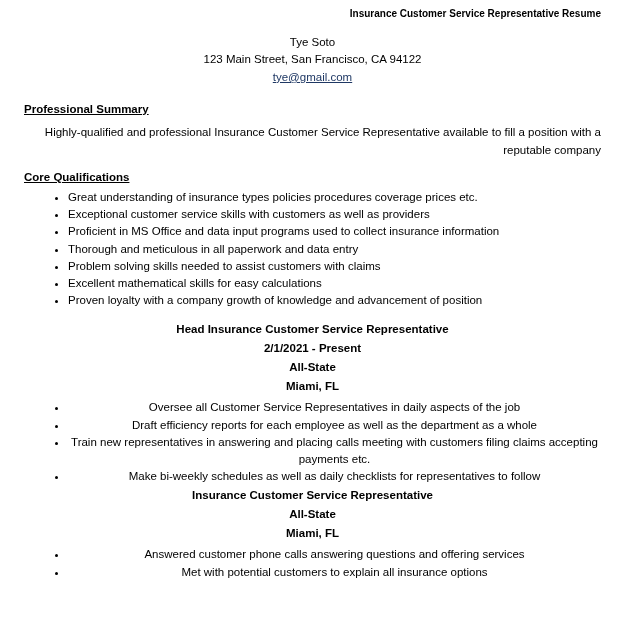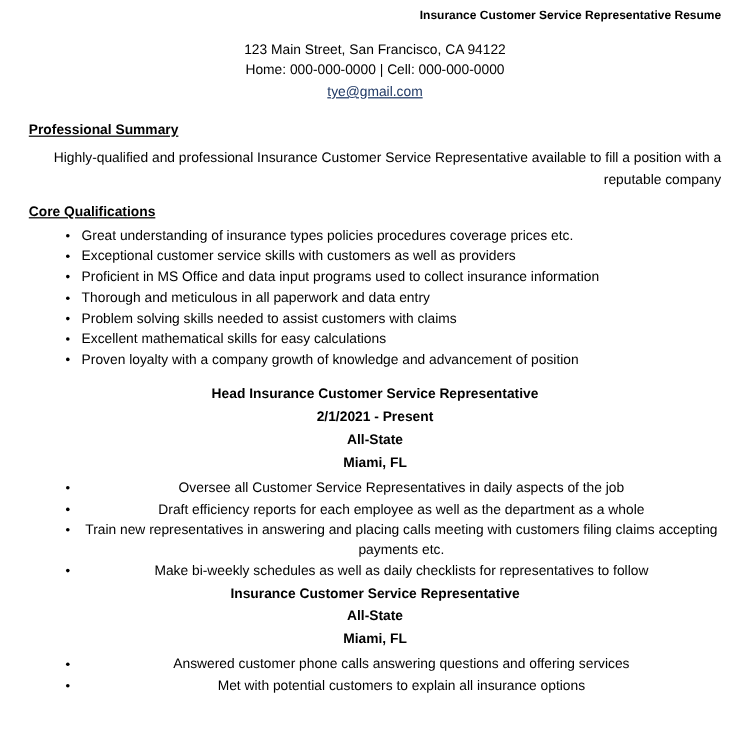--- a/index.html
+++ b/index.html
@@ -74,22 +74,22 @@
   .job2 { margin-top: 1px; }
 </style>
 </head>
 <body>
 
 <div class="page">
 
   <header>
     <h1 class="doc-title">Insurance Customer Service Representative Resume</h1>
     <div class="contact-block">
+      <div>Tye Soto</div>
       <div>123 Main Street, San Francisco, CA 94122</div>
-      <div>Home: 000-000-0000 | Cell: 000-000-0000</div>
       <div>
         <a class="email-link">tye@gmail.com</a>
       </div>
     </div>
   </header>
 
   <section>
     <h2 class="section-heading summary-heading">Professional Summary</h2>
     <p class="body-text">Highly-qualified and professional Insurance Customer Service Representative available to fill a position with a reputable company</p>
   </section>

